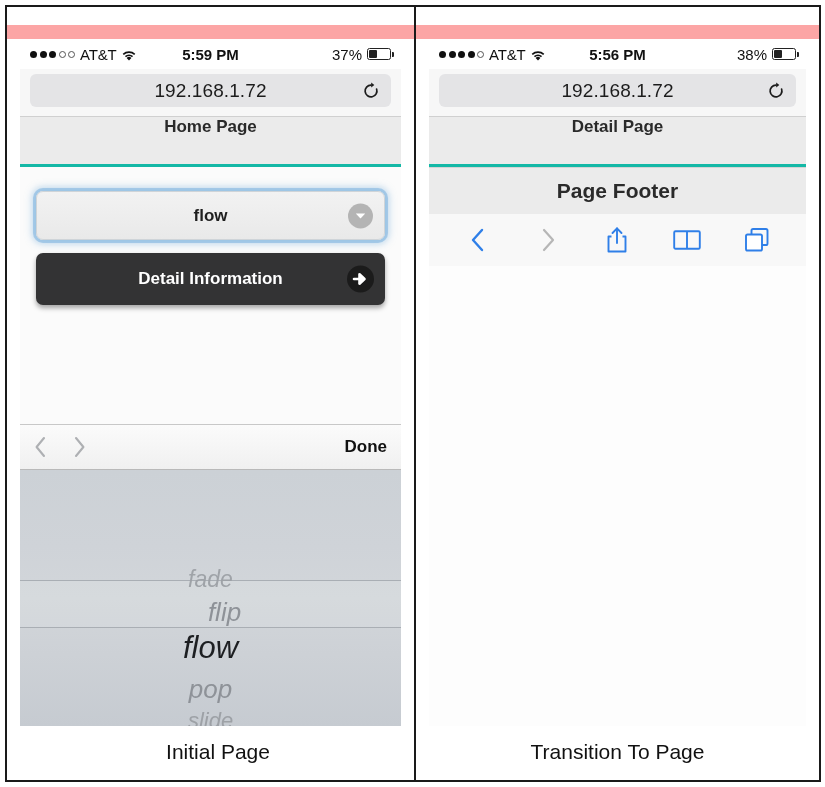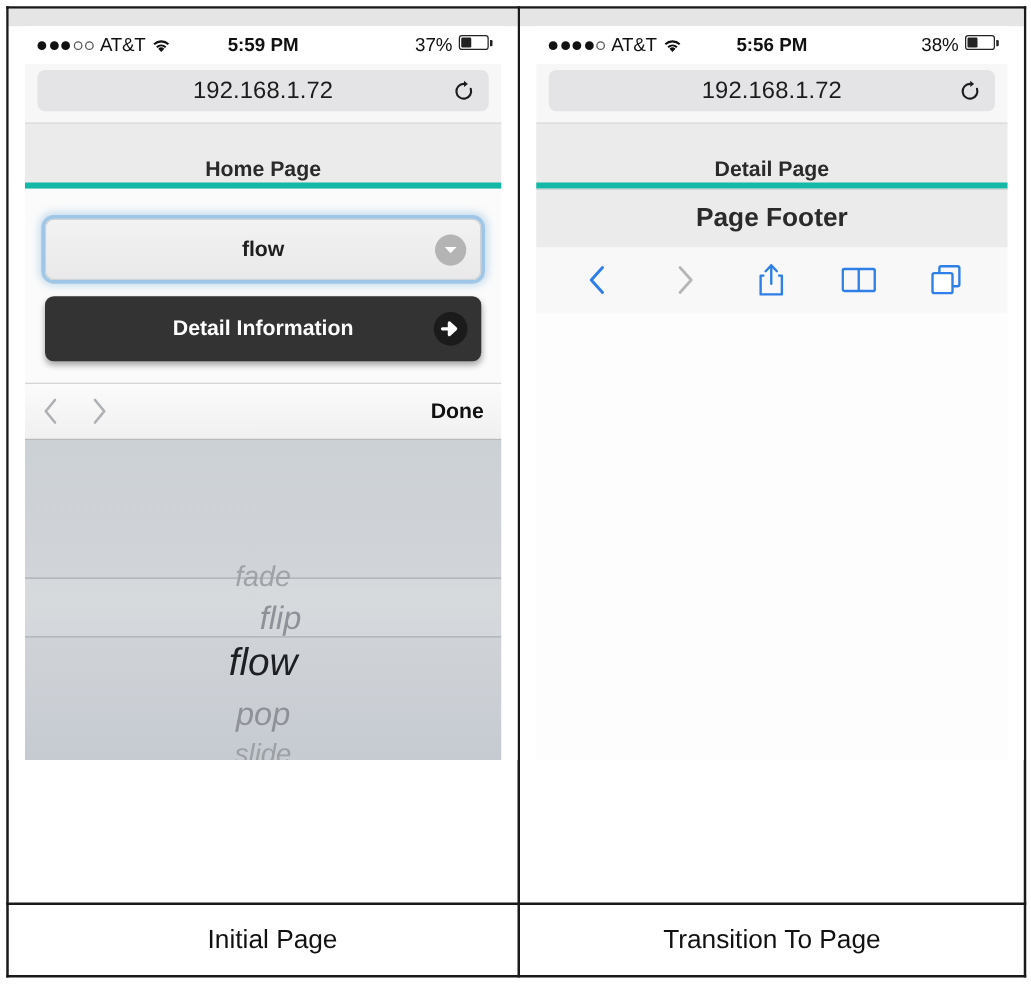--- a/index.html
+++ b/index.html
@@ -25,23 +25,23 @@
   .frame-left   { left: 5px;  top: 5px;   width: 2px;  height: 777px; }
   .frame-top    { left: 5px;  top: 5px;   width: 816px;height: 2px; }
   .frame-right  { left: 819px;top: 5px;   width: 2px;  height: 777px; }
   .frame-bottom { left: 5px;  top: 780px; width: 816px;height: 2px; }
   .frame-mid-v  { left: 414px;top: 5px;   width: 2px;  height: 777px; }
   .frame-caption-sep { left: 5px; top: 722px; width: 816px; height: 2px; }
 
   
   .panel {
     position: absolute;
-    top: 7px;
-    height: 601px;
-    background: #e5e5e5;
+    top: 25px;
+    height: 701px;
+    background: #fca5a5;
     overflow: hidden;
   }
   .panel-left  { left: 7px;  width: 407px; }
   .panel-right { left: 416px; width: 403px; }
 
   .phone {
     position: absolute;
     left: 0; right: 0;
     top: 14px;
     bottom: 0;
@@ -85,20 +85,21 @@
     left: 0; right: 0;
     text-align: center;
     font-size: 15px;
     font-weight: 700;
     color:#111;
     pointer-events: none;
   }
   .status-right {
     margin-left: auto;
     display: flex;
+    align-items: center;
     gap: 5px;
     font-size: 15px;
     position: relative;
     z-index: 2;
   }
   .battery {
     position: relative;
     width: 24px; height: 12px;
     border: 1.3px solid #222;
     border-radius: 2.5px;
@@ -149,23 +150,23 @@
   .hairline {
     height: 1px;
     background: #d0d0d0;
   }
 
   
   .page-header {
     background: #ebebeb;
     height: 47px;
     display: flex;
-    align-items: flex-end;
-    justify-content: center;
-    border-bottom: 5px solid #14b8a6;
+    align-items: flex-start;
+    justify-content: center;
+    border-bottom: 3px solid #14b8a6;
   }
   .page-header-title {
     font-size: 17px;
     font-weight: 700;
     color: #2a2a2a;
   }
 
   
   .content {
     position: relative;

